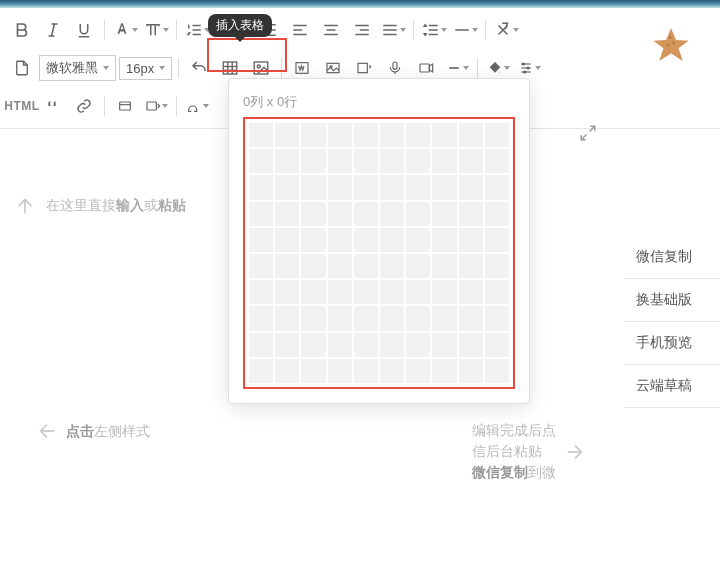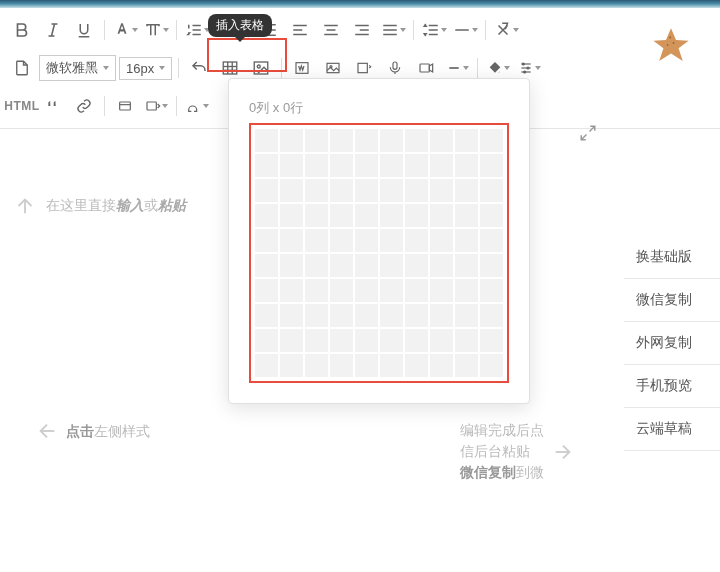--- a/index.html
+++ b/index.html
@@ -121,39 +121,39 @@
 }
 .placeholder-row {
   display: flex;
   align-items: center;
   gap: 10px;
   color: #bbb;
   font-size: 14px;
   margin-top: 46px;
 }
 .placeholder-row svg { flex-shrink: 0; }
-.placeholder-text .bold { color: #aaa; font-weight: 600; font-style: italic; }
+.placeholder-text .bold { color: #aaa; font-weight: 600; }
 .fullscreen-icon {
   position: absolute;
   right: 18px;
   top: -10px;
   color: #999;
 }
 .hint-left, .hint-right {
   position: absolute;
   top: 420px;
   display: flex;
   align-items: center;
   gap: 8px;
   color: #bbb;
   font-size: 14px;
   line-height: 1.5;
 }
 .hint-left { left: 36px; }
-.hint-right { left: 460px; }
+.hint-right { left: 472px; }
 .hint-text .em { color: #999; font-weight: 600; }
 .sidebar {
   position: absolute;
   right: 0;
   top: 236px;
   width: 96px;
   display: flex;
   flex-direction: column;
 }
 .sidebar-item {
@@ -166,21 +166,21 @@
 }
 .table-popup {
   position: absolute;
   left: 228px;
   top: 78px;
   width: 302px;
   background: #fff;
   border: 1px solid #e0e0e0;
   border-radius: 4px;
   box-shadow: 0 4px 20px rgba(0,0,0,0.12);
-  padding: 20px;
+  padding: 14px;
   z-index: 30;
 }
 .table-popup-label {
   font-size: 13px;
   color: #999;
   margin-bottom: 6px;
 }
 .grid-box {
   border: 2px solid #e74c3c;
   padding: 4px;
@@ -504,23 +504,22 @@
     <div>信后台粘贴</div>
     <div><span class="em">微信复制</span><span>到微</span></div>
   </div>
   <svg width="22" height="22" viewBox="0 0 24 24" fill="none" stroke="#ccc" stroke-width="2">
       <polyline points="12,5 19,12 12,19"></polyline>
       <line x1="4" y1="12" x2="19" y2="12"></line>
     </svg>
 </div>
 
 <div class="sidebar">
+  <div class="sidebar-item">微信复制</div>
   <div class="sidebar-item">换基础版</div>
-  <div class="sidebar-item">微信复制</div>
-  <div class="sidebar-item">外网复制</div>
   <div class="sidebar-item">手机预览</div>
   <div class="sidebar-item">云端草稿</div>
 </div>
 
 <div class="table-popup">
   <div class="table-popup-label">0列 x 0行</div>
   <div class="grid-box">
     <div class="grid-inner" id="grid-inner">
         <div class="grid-cell"></div>
         <div class="grid-cell"></div>

